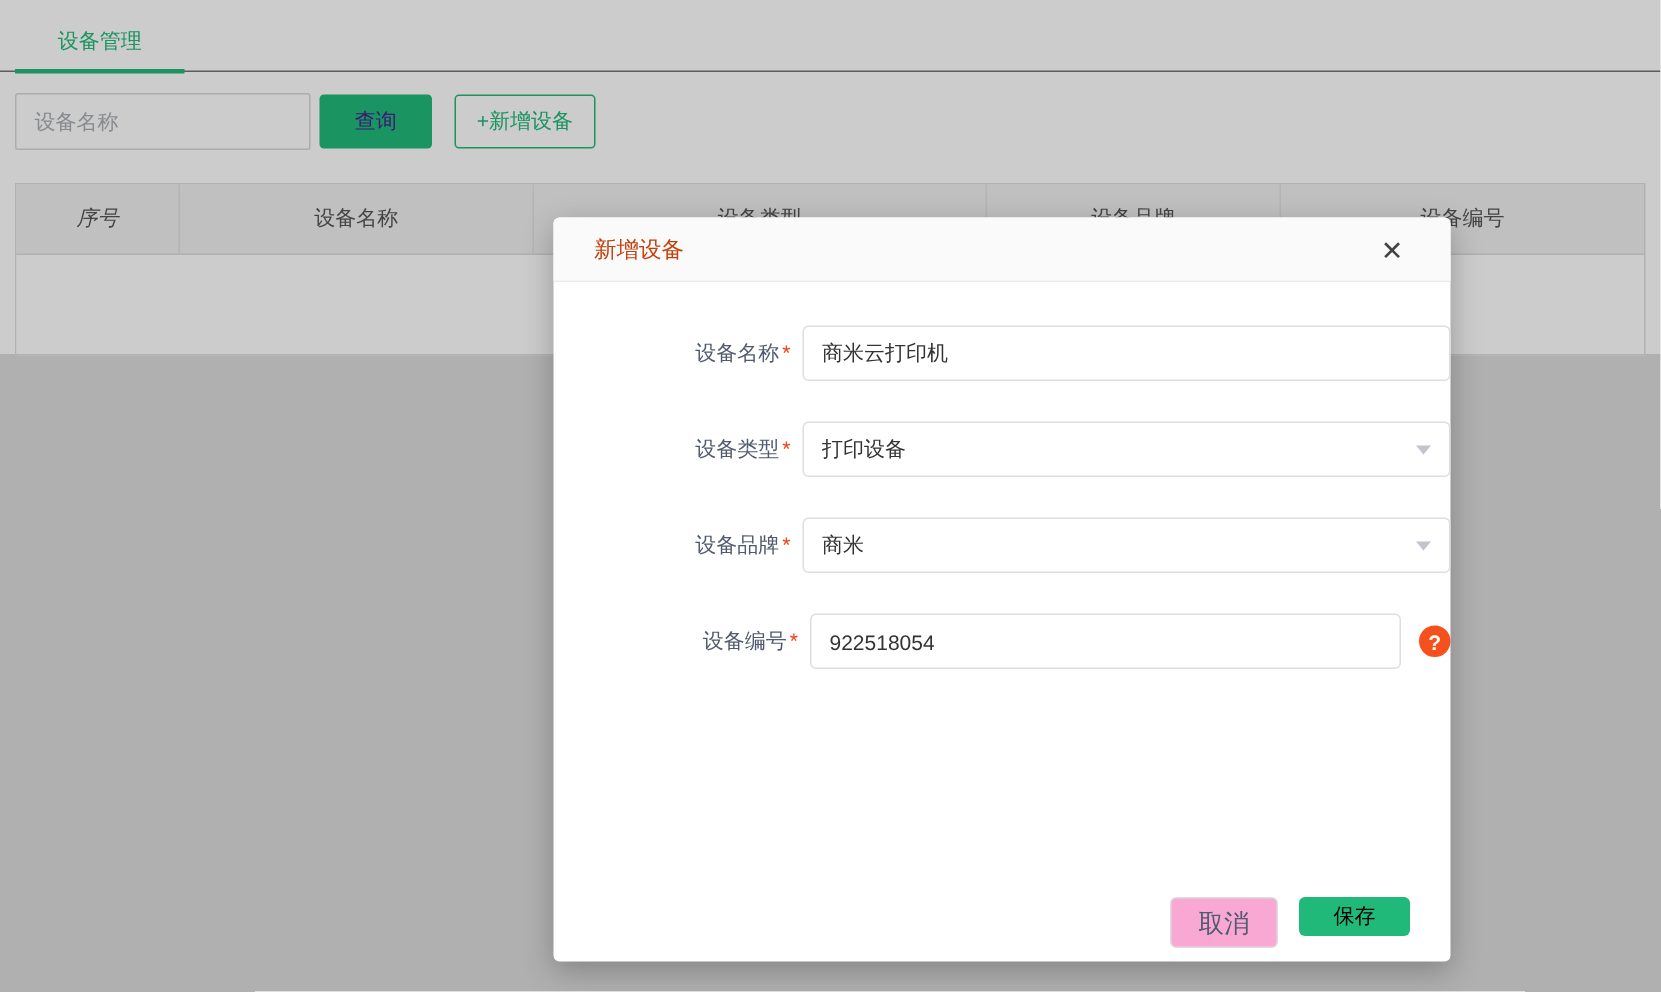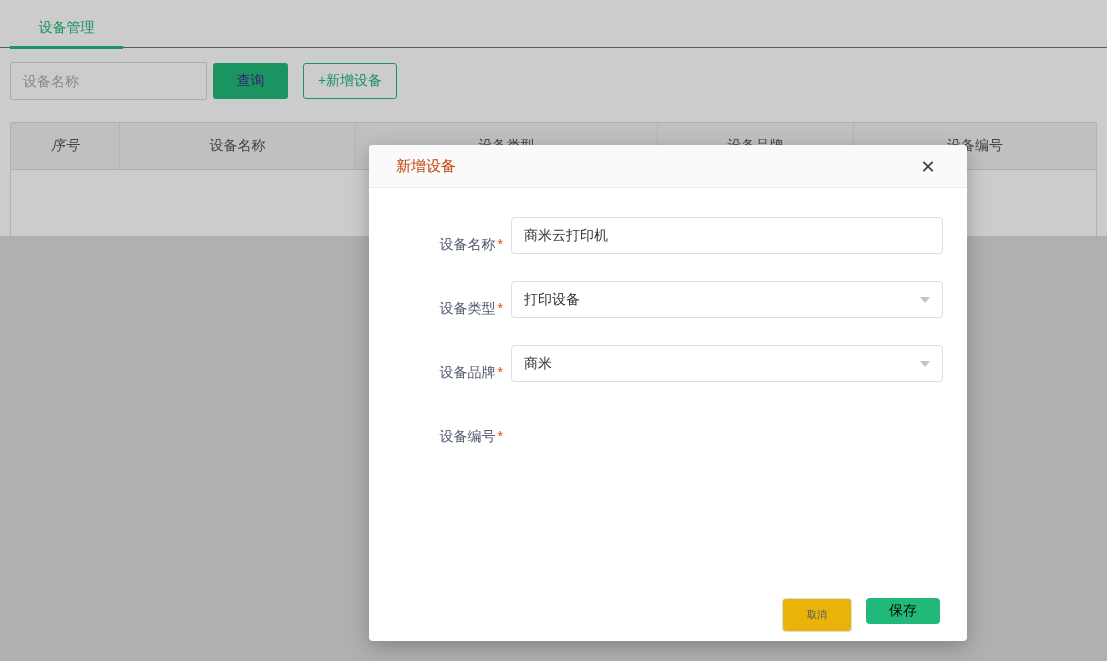--- a/index.html
+++ b/index.html
@@ -51,40 +51,40 @@
     z-index:20; }
   .modal-header { position:relative; height:43px; background:#fafafa;
     border-bottom:1px solid #e8eaec; border-radius:4px 4px 0 0;
     display:flex; align-items:center; padding-left:27px; }
   .modal-title { font-size:15px; color:#c2410c; }
   .modal-close { position:absolute; right:28px; top:11px; width:22px; height:22px;
     display:flex; align-items:center; justify-content:center;
     font-size:18px; color:#444; cursor:pointer; line-height:1; }
 
   .modal-body { padding-top:29px; }
-  .form-row { display:flex; align-items:flex-end; margin-bottom:27px; height:37px; }
+  .form-row { display:flex; align-items:center; margin-bottom:27px; height:37px;padding-left:40px; }
   .form-label { width:134px; text-align:right; font-size:14px; color:#515a6e;
     white-space:nowrap; }
   .req { color:#ed4014; margin-left:2px; font-size:14px; }
   .form-control-wrap { margin-left:8px; position:relative; }
   .ctl { width:432px; height:37px; border:1px solid #dcdee2; border-radius:4px;
     background:#fff; padding:0 12px; font-size:14px; color:#333; outline:none;
     font-family:"Liberation Sans", sans-serif; }
   .select { display:flex; align-items:center; cursor:pointer; }
   .caret { position:absolute; right:13px; top:16px; width:0; height:0;
     border-left:5px solid transparent; border-right:5px solid transparent;
     border-top:6px solid #c0c4cc; }
   .ctl-short { width:394px; }
   .help-icon { width:21px; height:21px; border-radius:50%; background:#f4511e;
     color:#fff; font-size:14px; font-weight:bold; display:flex; align-items:center;
     justify-content:center; margin-left:12px; cursor:pointer; }
 
   .modal-footer { position:absolute; right:27px; bottom:9px; display:flex; gap:14px; }
-  .btn-cancel { min-width:70px; height:34px; padding:0 18px; background:#eab308;
-    border:1px solid #dcdee2; border-radius:4px; color:#515a6e; font-size:10px;
+  .btn-cancel { min-width:70px; height:34px; padding:0 18px; background:#f9a8d4;
+    border:1px solid #dcdee2; border-radius:4px; color:#515a6e; font-size:17px;
     cursor:pointer; font-family:"Liberation Sans", sans-serif; }
   .btn-save { min-width:74px; height:26px; padding:0 18px; background:#21b979;
     border:none; border-radius:4px; color:#000000; font-size:14px; cursor:pointer;
     font-family:"Liberation Sans", sans-serif; }
 </style>
 </head>
 <body>
 
 <div class="page">
 
@@ -154,20 +154,24 @@
             <span>商米</span>
           </div>
           <span class="caret"></span>
         </div>
       </div>
 
       <div class="form-row">
         <div class="form-label">
           <span>设备编号</span><span class="req">*</span>
         </div>
+        <div class="form-control-wrap" style="display:flex; align-items:center;">
+          <input class="ctl ctl-short" value="922518054" style="">
+          <span class="help-icon">?</span>
+        </div>
       </div>
 
     </div>
 
     <div class="modal-footer">
       <button class="btn-cancel">取消</button>
       <button class="btn-save">保存</button>
     </div>
   </div>
 

